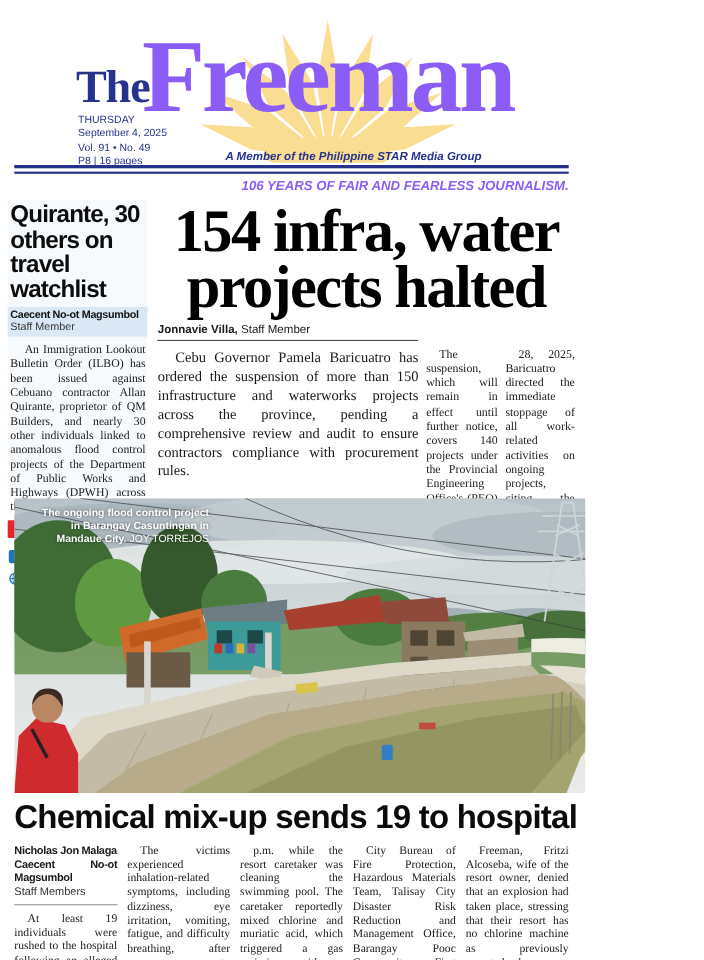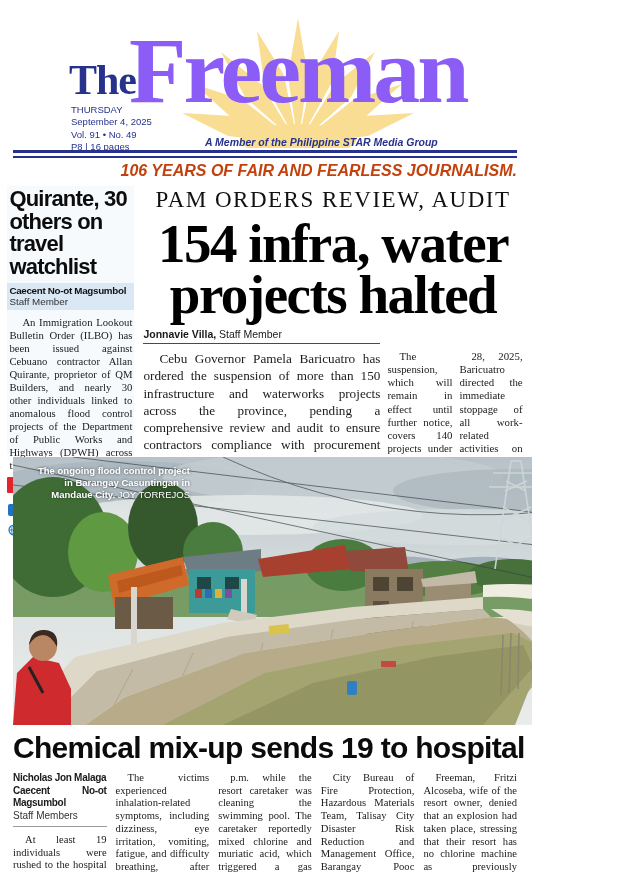--- a/index.html
+++ b/index.html
@@ -16,21 +16,21 @@
              font-family:"Liberation Sans", sans-serif; font-weight:normal; font-size:9.5px;
              color:#26328c; line-height:1.3; }
   .wordmark { position:absolute; left:116px; top:-14px; z-index:1;
               font-family:"Liberation Serif", serif; font-weight:bold; font-size:94px;
               color:#8b5cf6; letter-spacing:-3px; line-height:1.5;}
   .memberline { position:absolute; left:192px; top:122px; z-index:2;
                 font-family:"Liberation Sans", sans-serif; font-style:italic; font-weight:bold;
                 font-size:10.5px; color:#26328c; }
   .double-rule { height:8px; border-top:3px solid #26328c; border-bottom:2px solid #26328c; }
   .tagline { text-align:right; font-family:"Liberation Sans", sans-serif; font-style:italic;
-             font-weight:bold; font-size:16px; color:#c2410c; margin:4px 0 6px 0; }
+             font-weight:bold; font-size:12px; color:#8b5cf6; margin:4px 0 6px 0; }
 
   
   .top-grid { display:flex; gap:9px; height:268px;justify-content:center; }
   .left-story { width:127px; flex:none; background:#f6fafd; }
   .left-story h2 { font-family:"Liberation Sans", sans-serif; font-weight:bold; color:#0c0c0c;
                    font-size:22px; line-height:1.03; letter-spacing:-0.8px; padding:2px 0 4px 2px;}
   .byline-strip { background:#d9e8f4; padding:2px 2px 3px 2px; font-family:"Liberation Sans", sans-serif; }
   .byline-strip .bname { font-weight:bold; font-size:9.8px; color:#111; display:block; letter-spacing:-0.3px;}
   .byline-strip .brole { font-size:9.8px; color:#333; display:block; }
   .left-story .body { font-size:10.7px; line-height:1.22; text-align:justify; padding:6px 2px 5px 2px; }
@@ -136,21 +136,20 @@
             <circle cx="6" cy="6" r="5" fill="none" stroke="#1f74c0" stroke-width="1.2"></circle>
             <ellipse cx="6" cy="6" rx="2.3" ry="5" fill="none" stroke="#1f74c0" stroke-width="0.9"></ellipse>
             <line x1="1" y1="6" x2="11" y2="6" stroke="#1f74c0" stroke-width="0.9"></line>
           </svg>
           <span>www.philstar.com</span>
         </div>
       </div>
     </div>
 
     <div class="main-story">
-      <div class="kicker">PAM ORDERS REVIEW, AUDIT</div>
       <div class="main-head">
         <div>154 infra, water</div>
         <div>projects halted</div>
       </div>
       <div class="main-byline">
         <span class="bname">Jonnavie Villa,</span>
         <span> Staff Member</span>
       </div>
       <div class="main-byline-rule"></div>
       <div class="main-cols">

